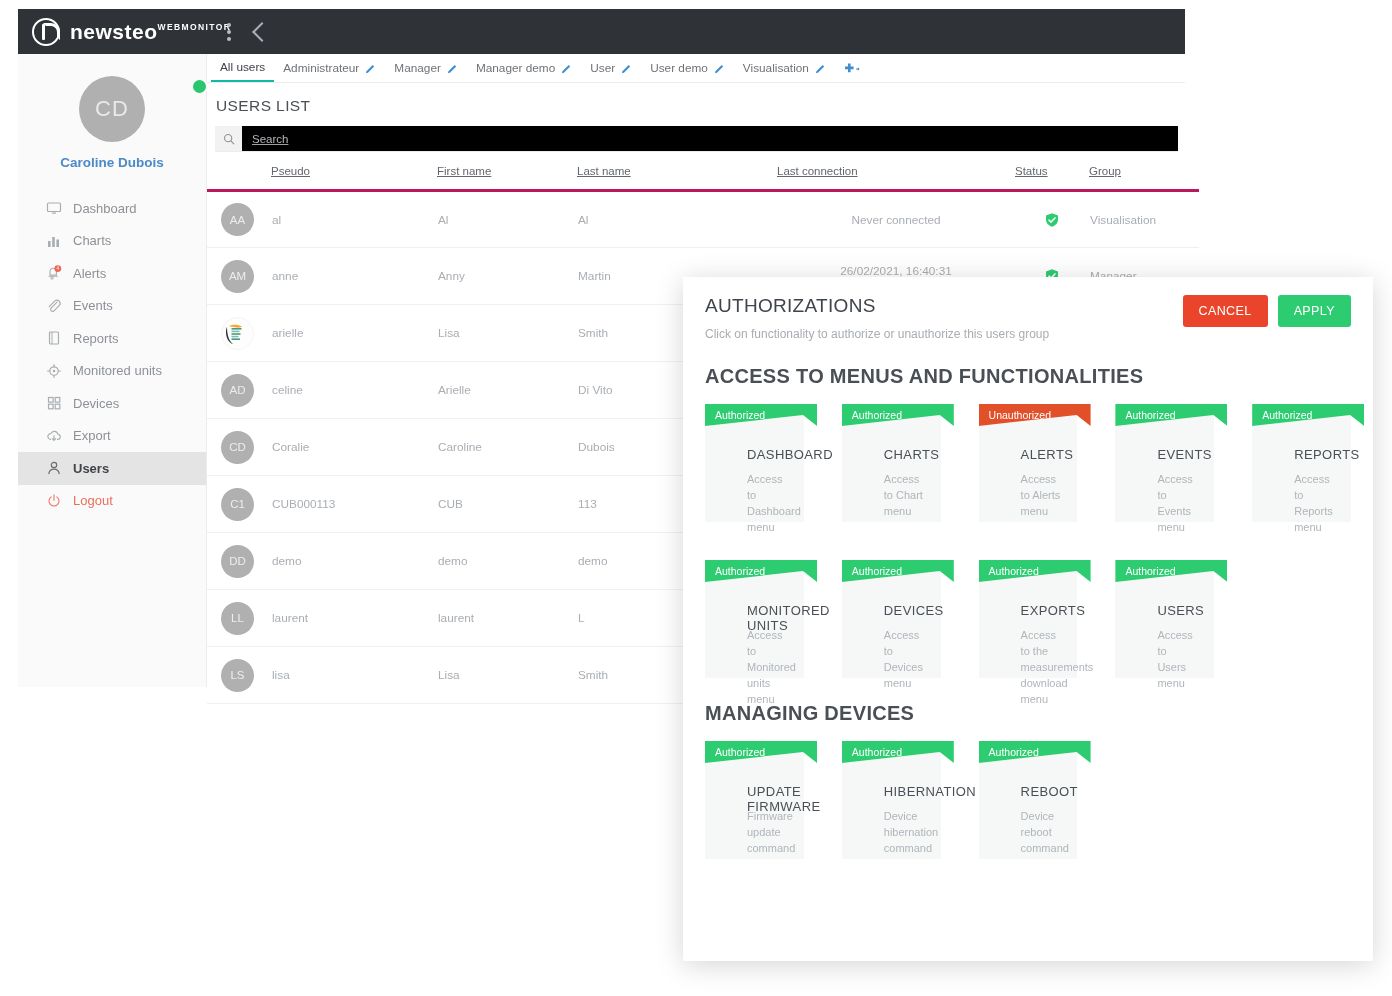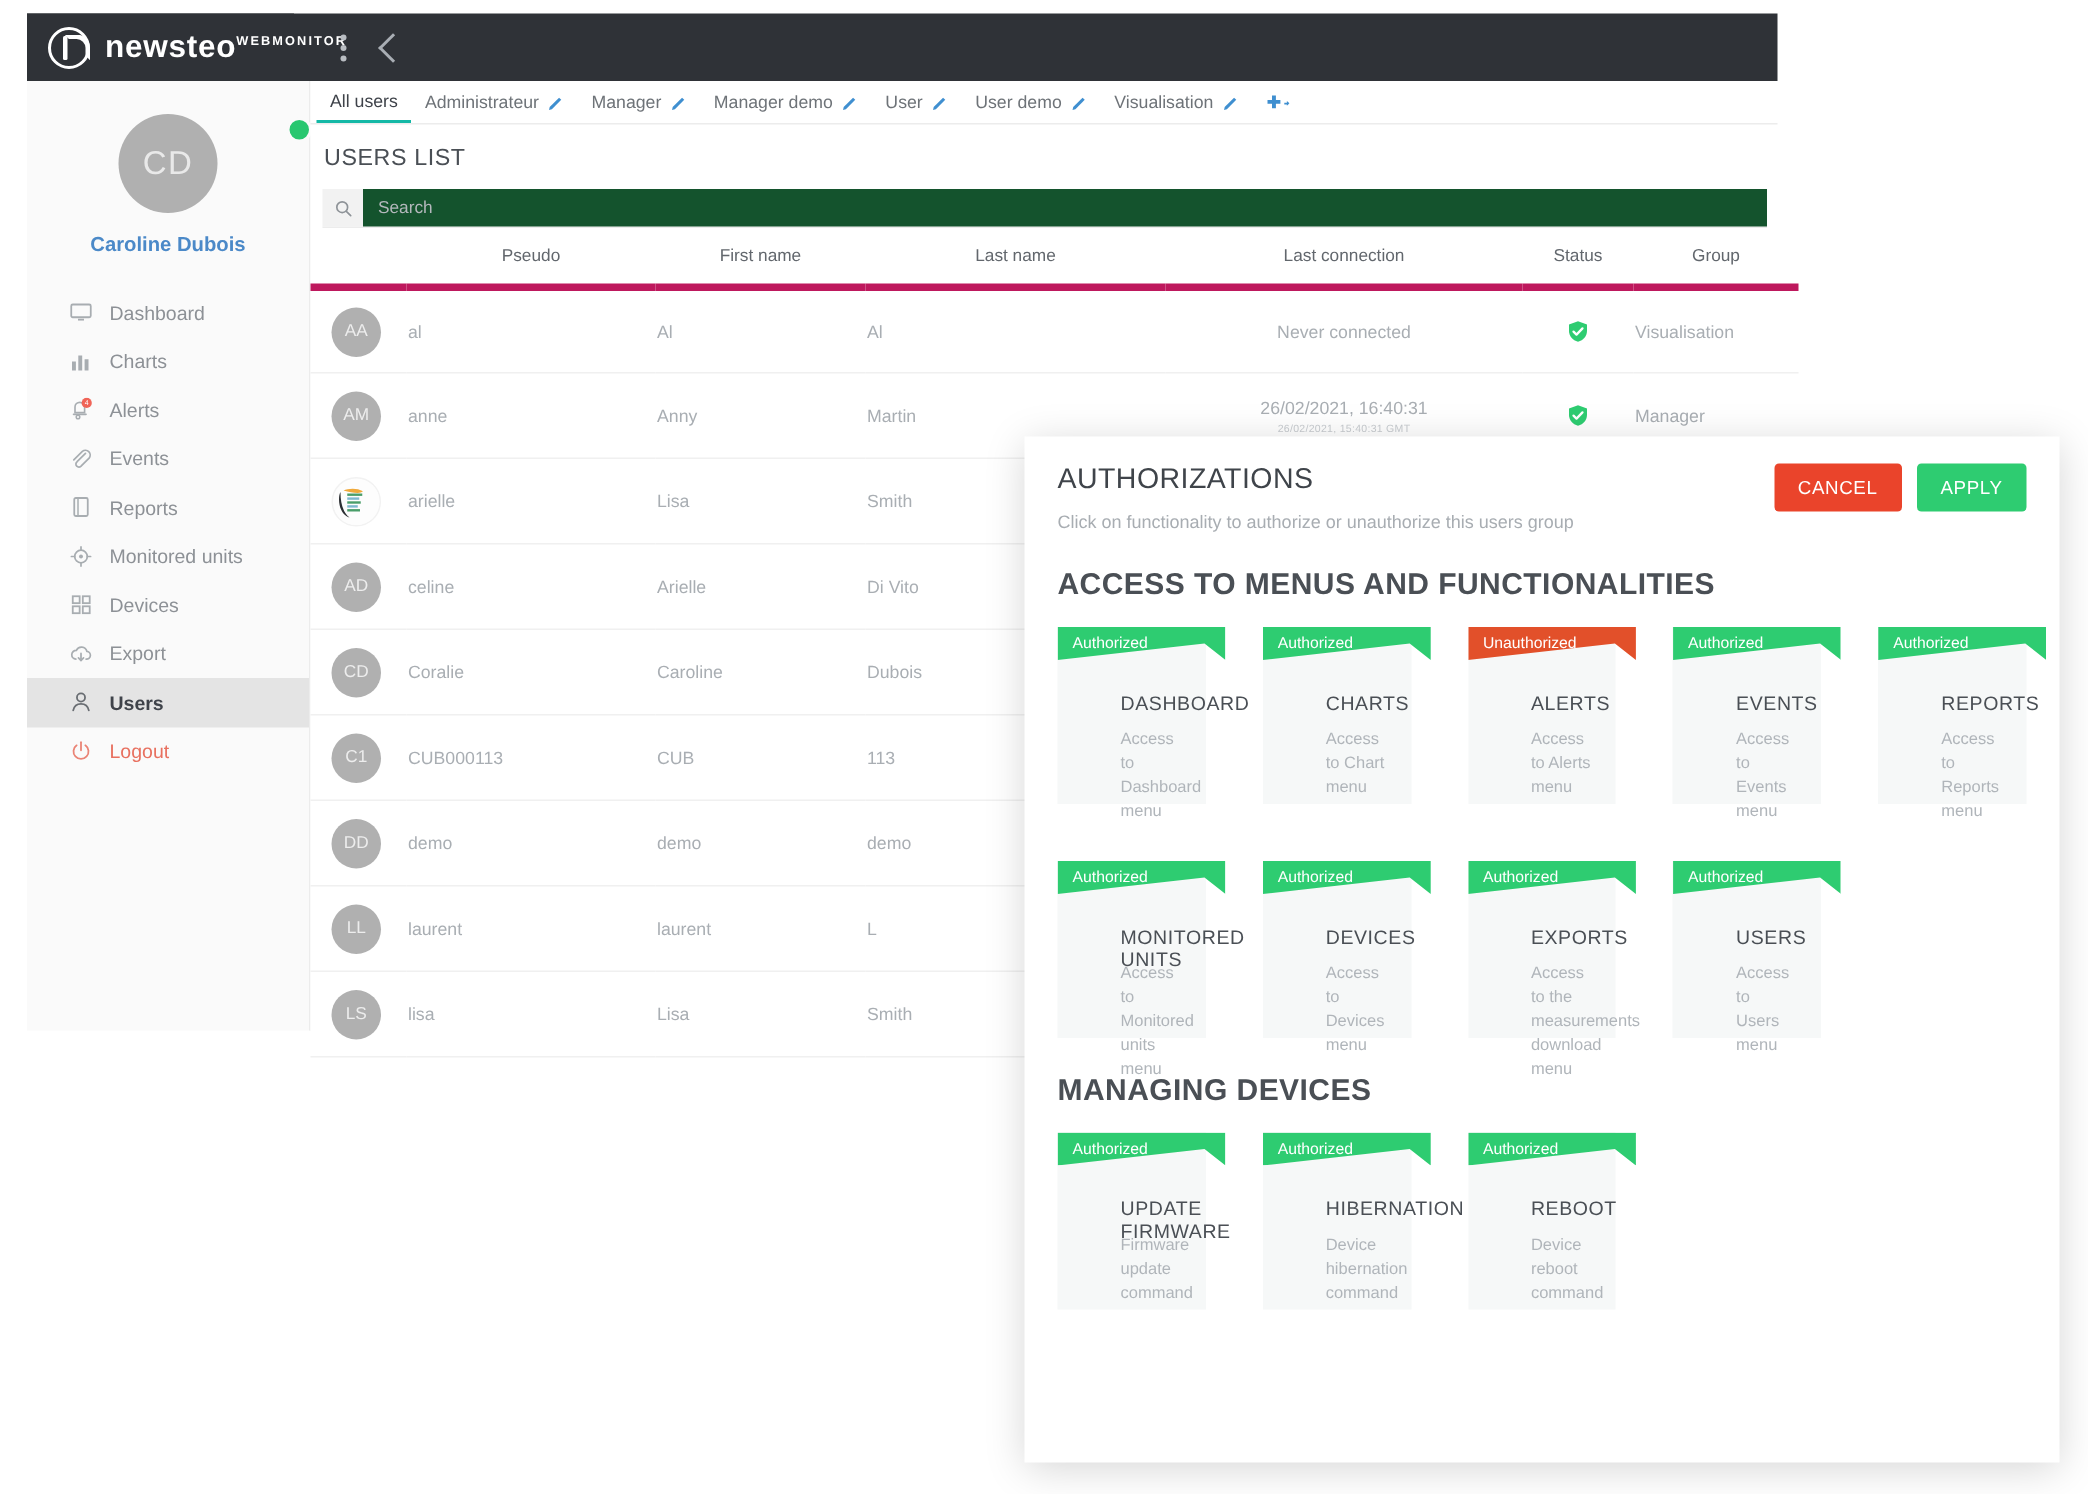--- a/index.html
+++ b/index.html
@@ -111,29 +111,29 @@
     margin: 14px 0 0 9px; font-size: 15.5px; color:#4a4f55; letter-spacing: .4px;
   }
   .search-row {
     margin-top: 11px; height: 26px; display:flex; align-items:stretch;
     border-bottom: 1px solid #ececec; margin-right: 7px; margin-left: 8px;
   }
   .search-ic-box {
     width: 27px; background:#f2f2f2; display:flex; align-items:center; justify-content:center;
   }
   .search-input {
-    flex:1; border:0; outline:0; background: #14532d; font-size: 11.5px;
-    color:#9aa0a6; padding-left: 10px; font-family:"Liberation Sans", sans-serif;
+    flex:1; border:0; outline:0; background: #000000; font-size: 11.5px;
+    color:#9aa0a6; padding-left: 10px; font-family:"Liberation Sans", sans-serif;text-decoration:underline;
   }
   .search-input::placeholder { color:#b4b8bc; }
 
   table.users { width: 100%; border-collapse: collapse; table-layout: fixed; }
   table.users th {
-    font-size: 11.5px; font-weight: 400; color:#62676d; text-align:center;
-    padding: 13px 0 12px 0; border-bottom:5px solid #be185d;
+    font-size: 11.5px; font-weight: 400; color:#62676d; text-align:left;
+    padding: 13px 0 12px 0; border-bottom:3px solid #be185d;text-decoration:underline;
   }
   table.users td {
     font-size: 11.8px; color:#a9aeb3; border-bottom:1px solid #f0f0f0;
     height: 57px; vertical-align: middle;
   }
   .col-av { width: 64px; padding-left: 14px !important; }
   .col-pseudo { width: 166px; }
   .col-first { width: 140px; }
   .col-last { width: 200px; }
   .col-conn { width: 238px; text-align:center; }
@@ -148,21 +148,21 @@
   .av-photo {
     width: 33px; height: 33px; border-radius:50%; overflow:hidden;
     background: #fdfdfd; border:1px solid #f2f2f2; position:relative;
   }
   .conn-main { color:#a9aeb3; font-size: 11.8px; }
   .conn-sub { color:#c9cdd1; font-size: 7px; margin-top: 4px; letter-spacing:.2px; }
   .status-ok { display:flex; justify-content:center; }
 
   
   .panel {
-    position:absolute; left: 683px; top: 291px; width: 690px; height: 684px;
+    position:absolute; left: 683px; top: 277px; width: 690px; height: 684px;
     background:#fff; box-shadow: 0 4px 26px rgba(0,0,0,.17);
     overflow:hidden;
   }
   .panel-inner { padding: 18px 22px 0 22px; }
   .panel-head { display:flex; align-items:flex-start; justify-content:space-between; }
   .panel-title { font-size: 19px; color:#3f444a; letter-spacing:.3px; }
   .panel-actions { display:flex; gap: 10px; }
   .btn {
     border:0; color:#fff; font-size: 12.5px; letter-spacing:.4px;
     padding: 9px 16px; border-radius: 3px; cursor:pointer;

